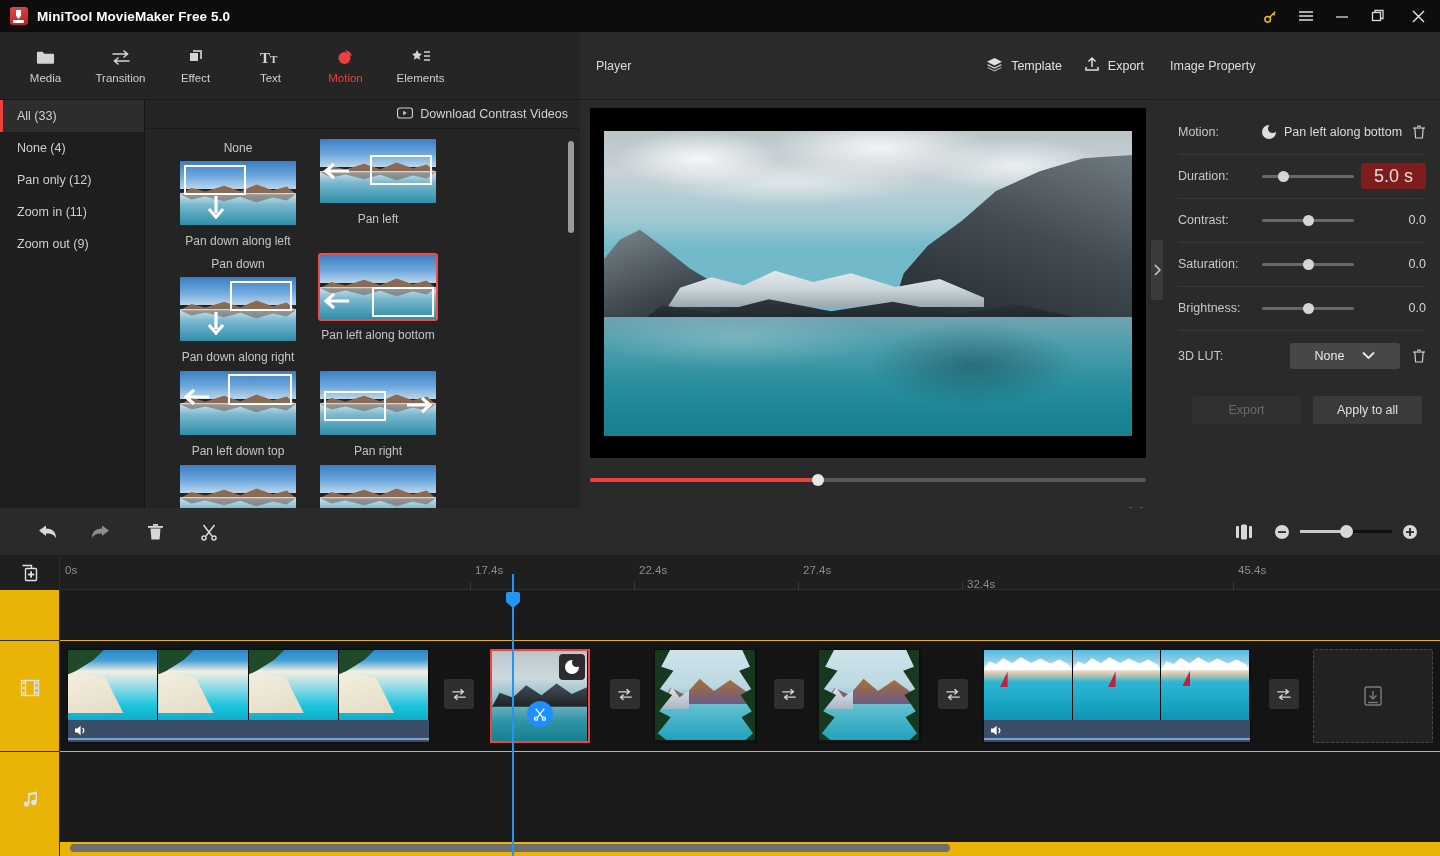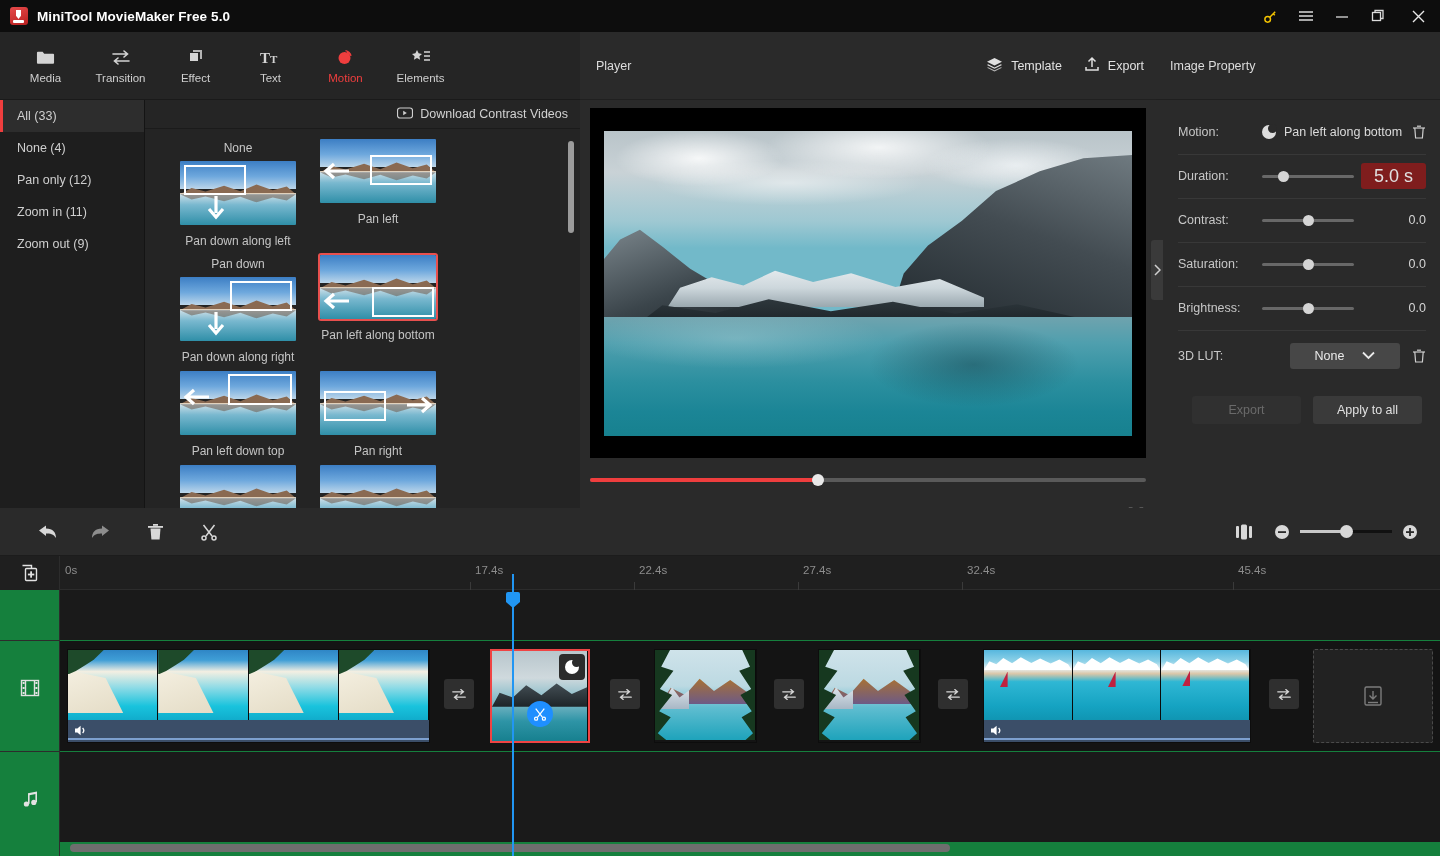--- a/index.html
+++ b/index.html
@@ -225,21 +225,21 @@
   }
   .tbtn { width:54px; height:34px; display:flex; align-items:center; justify-content:center; color:#d8d8d8;}
   .tbtn.dim { color:#8d8d8d; }
   .zoomwrap { margin-left:auto; display:flex; align-items:center; gap:0; padding-right:14px; }
   .splitbtn { width:44px; height:30px; display:flex; align-items:center; justify-content:center; color:#d8d8d8;}
   .zminus, .zplus { width:32px; height:30px; display:flex;align-items:center;justify-content:center;color:#d8d8d8;}
   .ztrack { position:relative; width:92px; height:3px; background:#111; margin:0 2px; }
   .zfill { position:absolute; left:0; top:0; height:3px; width:50%; background:#c8c8c8;}
   .zknob { position:absolute; left:calc(50% - 6px); top:-5px; width:13px; height:13px; border-radius:50%; background:#d8d8d8;}
 
-  .tl { position:absolute; left:0; top:556px; width:1440px; height:300px; background:#15803d; }
+  .tl { position:absolute; left:0; top:556px; width:1440px; height:300px; background:#eab308; }
   .tl-railhead { position:absolute; left:0; top:0; width:60px; height:34px; background:#1f1f1f;
                  display:flex; align-items:center; justify-content:center; color:#e2e2e2;
                  border-right:1px solid #2c2c2c; }
   .ruler { position:absolute; left:60px; top:0; right:0; height:34px; background:#1f1f1f;
            border-bottom:1px solid #2c2c2c; }
   .rtick { position:absolute; top:8px; font-size:11.5px; color:#8d8d8d; }
   .rline { position:absolute; top:26px; width:1px; height:8px; background:#3a3a3a; }
 
   .trackcol { position:absolute; left:0; top:34px; width:60px; bottom:0; border-right:1px solid #2c2c2c;}
   .trk-icon { position:absolute; left:0; width:60px; display:flex; align-items:center; justify-content:center;
@@ -871,21 +871,21 @@
             <rect x="7.9" y="10.6" width="6.4" height="1.8"></rect>
           </g>
         </svg>
     </div>
 
     <div class="ruler">
       <div class="rtick" style="left:5px;">0s</div>
       <div class="rtick" style="left:415px;">17.4s</div>
       <div class="rtick" style="left:579px;">22.4s</div>
       <div class="rtick" style="left:743px;">27.4s</div>
-      <div class="rtick" style="left:907px;">32.4s</div>
+      <div class="rtick" style="left:907px;margin-top:14px;">32.4s</div>
       <div class="rtick" style="left:1178px;">45.4s</div>
       <div class="rline" style="left:410px;"></div>
       <div class="rline" style="left:574px;"></div>
       <div class="rline" style="left:738px;"></div>
       <div class="rline" style="left:902px;"></div>
       <div class="rline" style="left:1173px;"></div>
     </div>
 
     <div class="trackcol">
       <div class="hline" style="top:50px;"></div>

